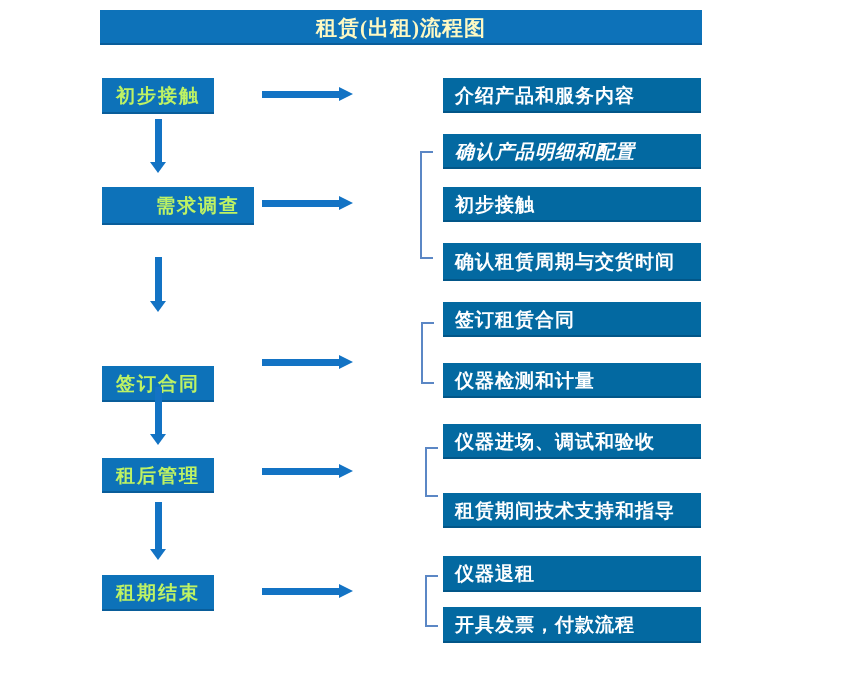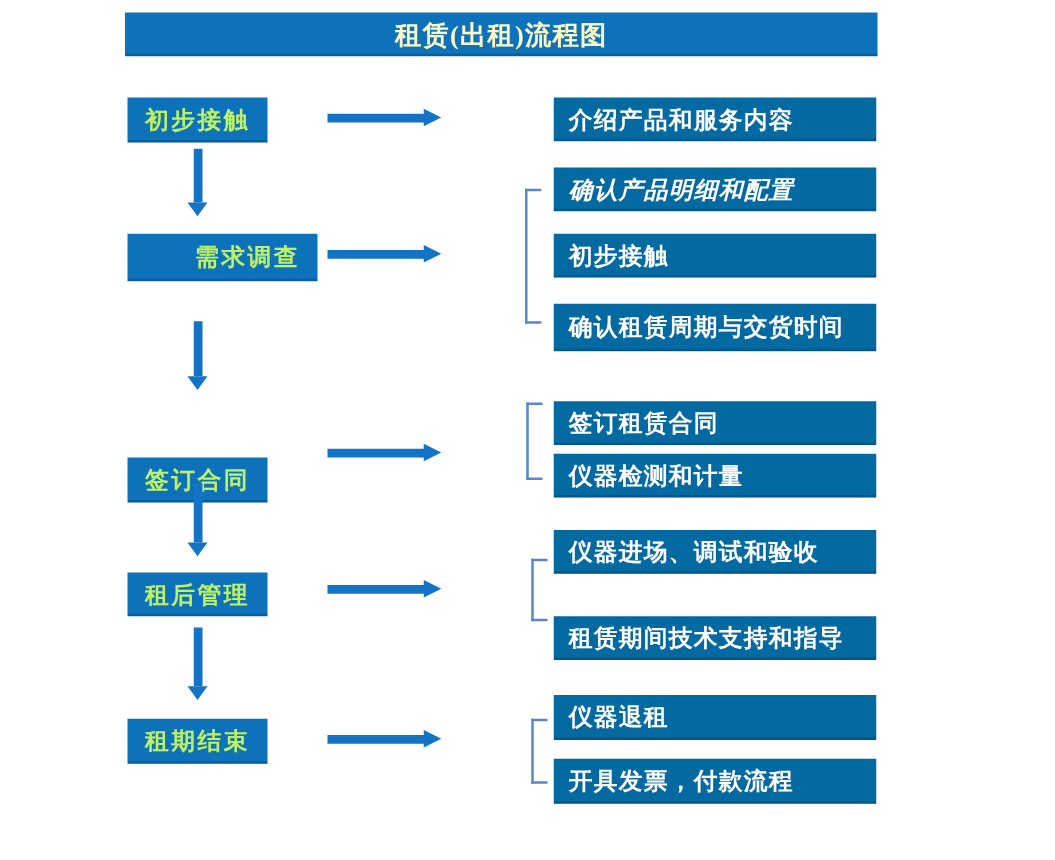--- a/index.html
+++ b/index.html
@@ -141,21 +141,21 @@
   <div class="bracket" style="left:421px; top:322px; height:62px;"></div>
   <div class="bracket" style="left:425px; top:447px; height:50px;"></div>
   <div class="bracket" style="left:425px; top:575px; height:52px;"></div>
 
   <div class="detail" style="top:78px;  height:35px;">介绍产品和服务内容</div>
 
   <div class="detail" style="top:134px; height:35px;font-style:italic;">确认产品明细和配置</div>
   <div class="detail" style="top:187px; height:35px;">初步接触</div>
   <div class="detail" style="top:243px; height:38px;">确认租赁周期与交货时间</div>
 
-  <div class="detail" style="top:321px; height:35px;">签订租赁合同</div>
+  <div class="detail" style="top:302px; height:35px;">签订租赁合同</div>
   <div class="detail" style="top:363px; height:35px;">仪器检测和计量</div>
 
   <div class="detail" style="top:424px; height:35px;">仪器进场、调试和验收</div>
   <div class="detail" style="top:493px; height:35px;">租赁期间技术支持和指导</div>
 
   <div class="detail" style="top:556px; height:36px;">仪器退租</div>
   <div class="detail" style="top:607px; height:36px;">开具发票，付款流程</div>
 
 </div>
 

